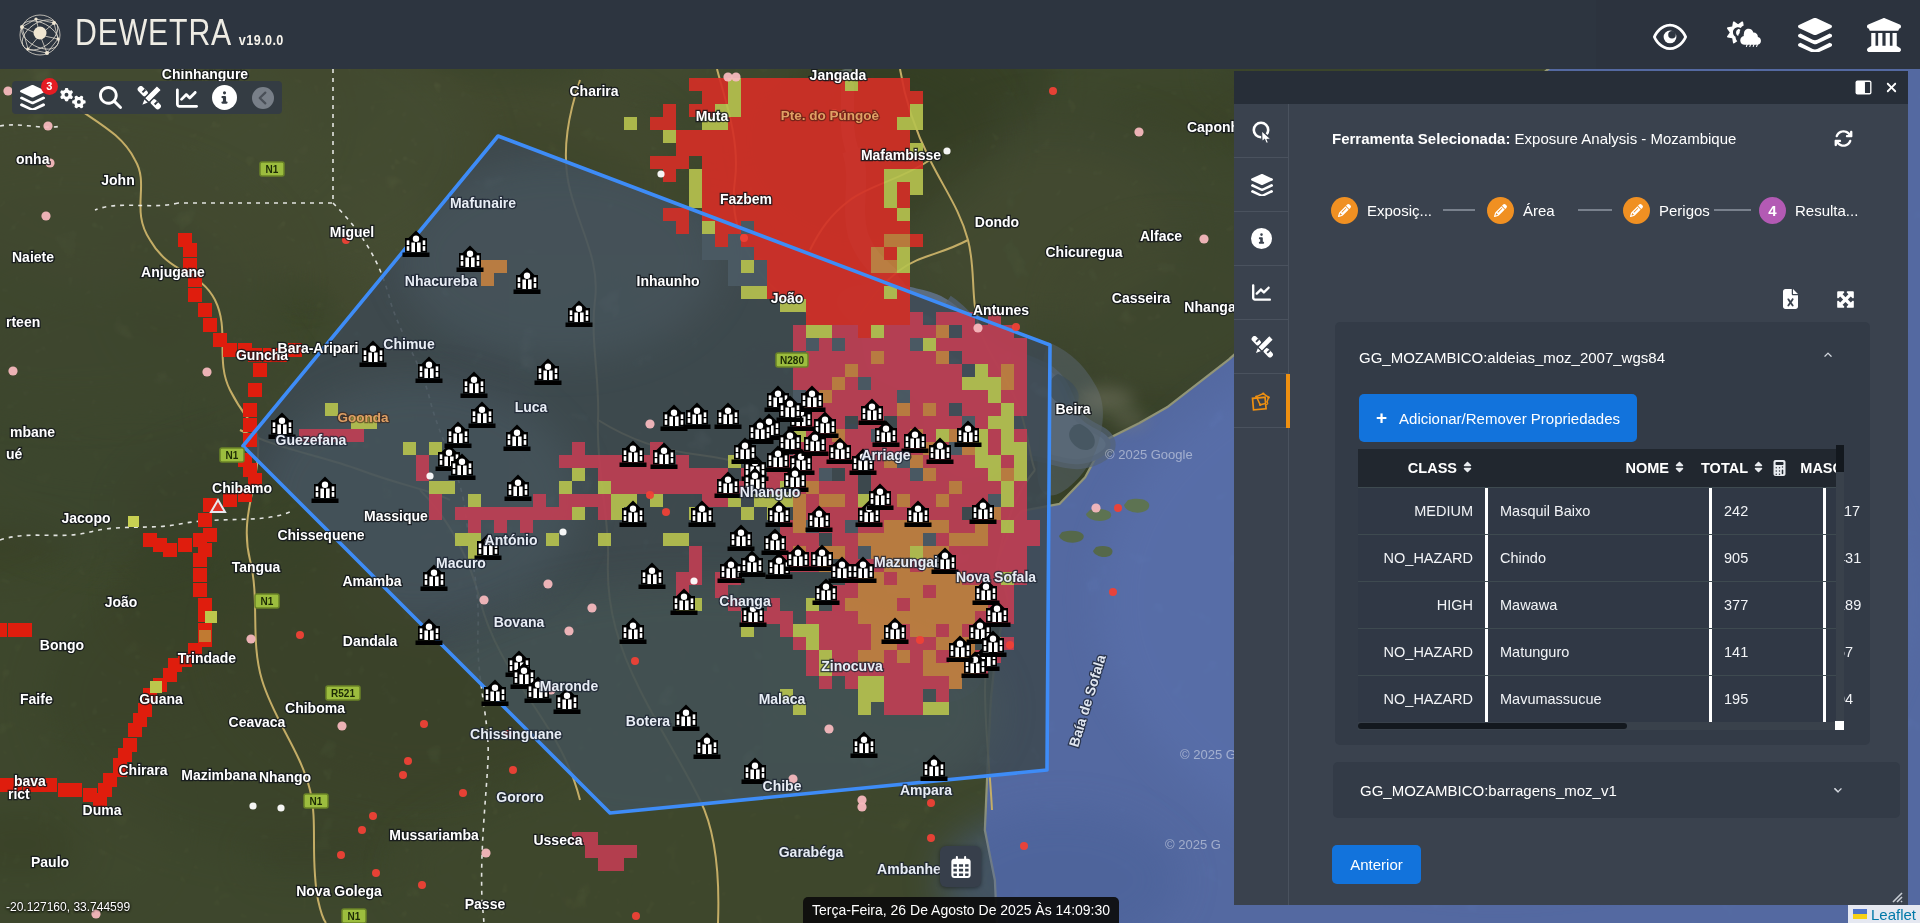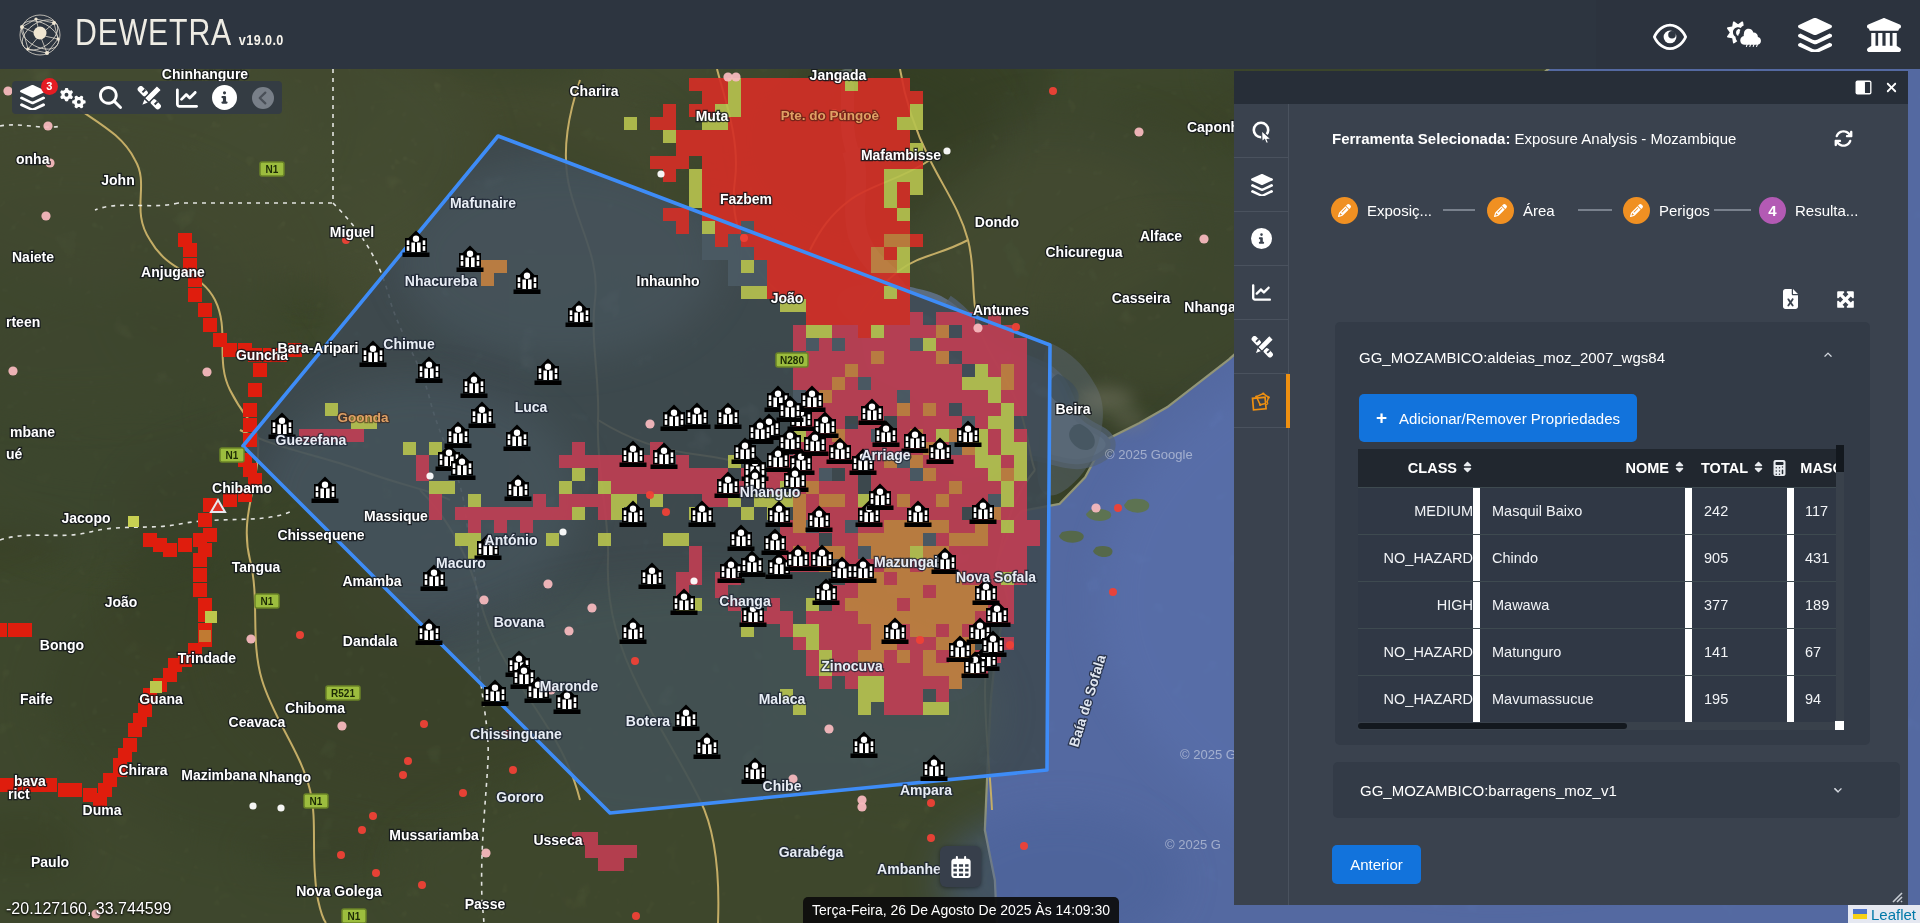--- a/index.html
+++ b/index.html
@@ -37,24 +37,24 @@
   
   #tbl { position:absolute; left:23px; top:127px; width:485px; height:273px; }
   #tbl .hrow { display:flex; background:#21272f; height:38px; align-items:center;
     color:#fff; font-weight:bold; font-size:14.5px; }
   #tbl .row { display:flex; height:47px; align-items:center; background:#303845;
     border-top:1px solid #3e4a50; color:#f2f4f7; font-size:14.5px; }
   #tbl .c1 { width:115px; padding-left:12px; flex:none; }
   #tbl .c2 { width:212px; padding-left:12px; flex:none; }
   #tbl .c3 { width:102px; padding-left:12px; flex:none; }
   #tbl .c4 { width:56px; padding-left:11px; flex:none; overflow:hidden; }
-  #tbl .row .c2, #tbl .row .c3, #tbl .row .c4 { border-left:7px solid #ffffff; align-self:stretch; display:flex; align-items:center; }
+  #tbl .row .c2, #tbl .row .c3, #tbl .row .c4 { border-left:3px solid #ffffff; align-self:stretch; display:flex; align-items:center;margin-left:12px; }
   .sorticon { display:inline-block; margin-left:5px; }
   
-  #coords { position:absolute; left:6px; top:900px; color:#fff; font-size:16px; z-index:21;
+  #coords { position:absolute; left:6px; top:900px; color:#fff; font-size:12px; z-index:21;
     text-shadow:0 1px 2px #000, 0 0 3px #000; }
   #datechip { position:absolute; left:803px; top:897px; height:26px; background:rgba(12,12,12,.92);
     color:#fff; font-size:14px; padding:5px 9px 0 9px; border-radius:5px 5px 0 0; z-index:21; }
   #calbtn { position:absolute; left:940px; top:846px; width:41px; height:41px; background:#373f4b;
     border-radius:6px; z-index:21; display:flex; align-items:center; justify-content:center; color:#fff;
     box-shadow:0 1px 4px rgba(0,0,0,.45); }
   #leafchip { position:absolute; right:0; top:905px; height:18px; background:rgba(255,255,255,.85);
     color:#0078a8; font-size:15px; padding:0 4px 0 5px; z-index:26; display:flex; align-items:center; gap:4px; }
   .maplabel { font-family:"Liberation Sans",sans-serif; font-size:14px; font-weight:bold; fill:#fff;
     paint-order:stroke; stroke:rgba(20,24,28,.85); stroke-width:2.6px; }

